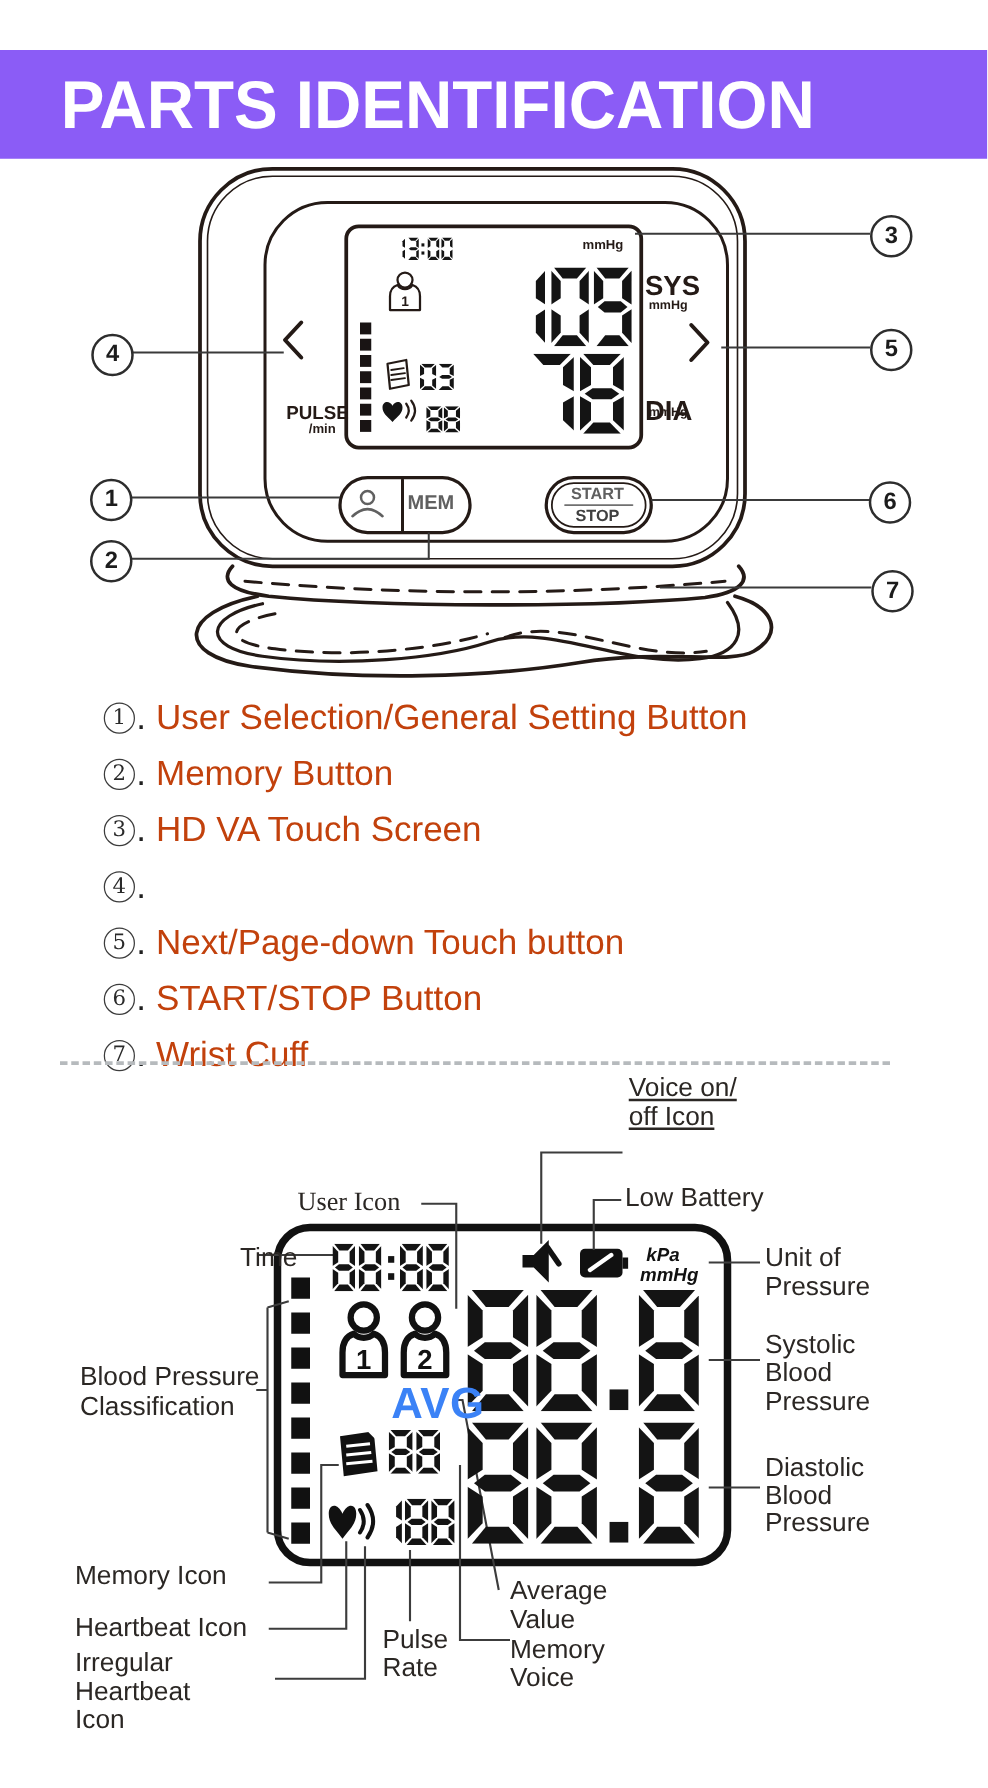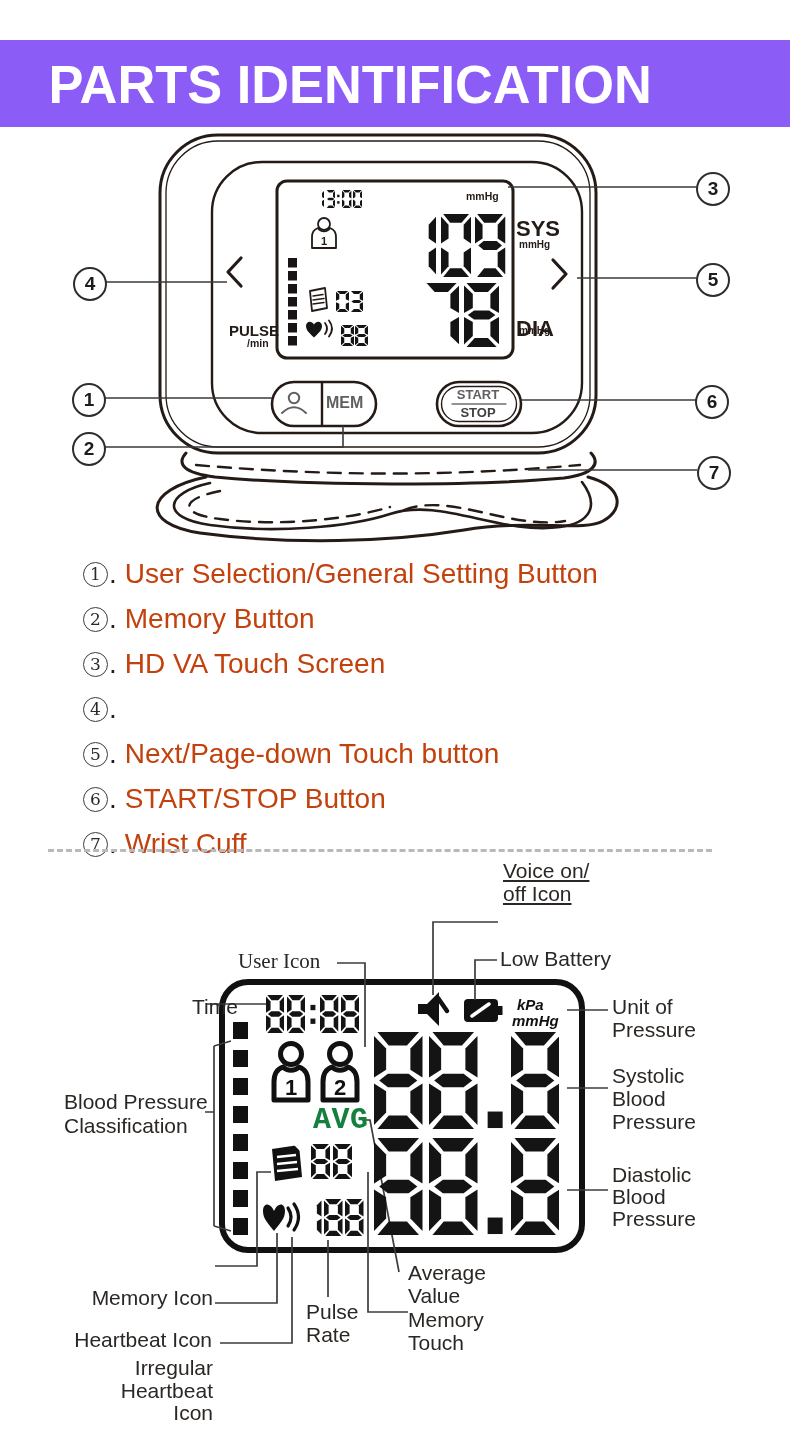--- a/index.html
+++ b/index.html
@@ -23,23 +23,23 @@
   .prow{display:flex;align-items:center;height:34px;}
   .cnum{width:25px;height:25px;border:1.6px solid #3c3c3c;border-radius:50%;box-sizing:border-box;
         display:inline-flex;align-items:center;justify-content:center;
         font-family:"DejaVu Serif",serif;font-size:17px;color:#2a2a2a;flex:none;}
   .psep{font-size:28px;margin:0 8px 0 1px;}
   .plabel{font-size:28px;color:#c2410c;white-space:nowrap;}
   
   #divider{left:48px;top:849px;width:664px;height:0;border-top:3px dashed #b6babd;}
   
   .lb{font-size:21px;line-height:22.5px;color:#2b2724;white-space:nowrap;}
-  .lbr{text-align:right;margin-top:37px;}
+  .lbr{}
   .kunit{font-size:15px;font-weight:bold;font-style:italic;color:#111;line-height:15px;}
-  .avg{font-size:30px;font-weight:800;color:#15803d;letter-spacing:0.5px;font-family:Liberation Mono, monospace;}
+  .avg{font-size:35px;font-weight:800;color:#3b82f6;letter-spacing:0.5px;}
 </style>
 </head>
 <body>
 
 <div id="page">
 
   <div id="hdr" class="abs" style="background:#8b5cf6;margin-top:40px;">
     <div class="t">PARTS IDENTIFICATION</div>
   </div>
 
@@ -585,16 +585,16 @@
   <div class="abs lb" style="left:306px;top:1301px;">
     <div>Pulse</div>
       <div>Rate</div>
     </div>
   <div class="abs lb" style="left:408px;top:1262px;">
     <div>Average</div>
       <div>Value</div>
     </div>
   <div class="abs lb" style="left:408px;top:1309px;">
     <div>Memory</div>
-      <div>Touch</div>
+      <div>Voice</div>
     </div>
 
 </div>
 
 </body></html>

